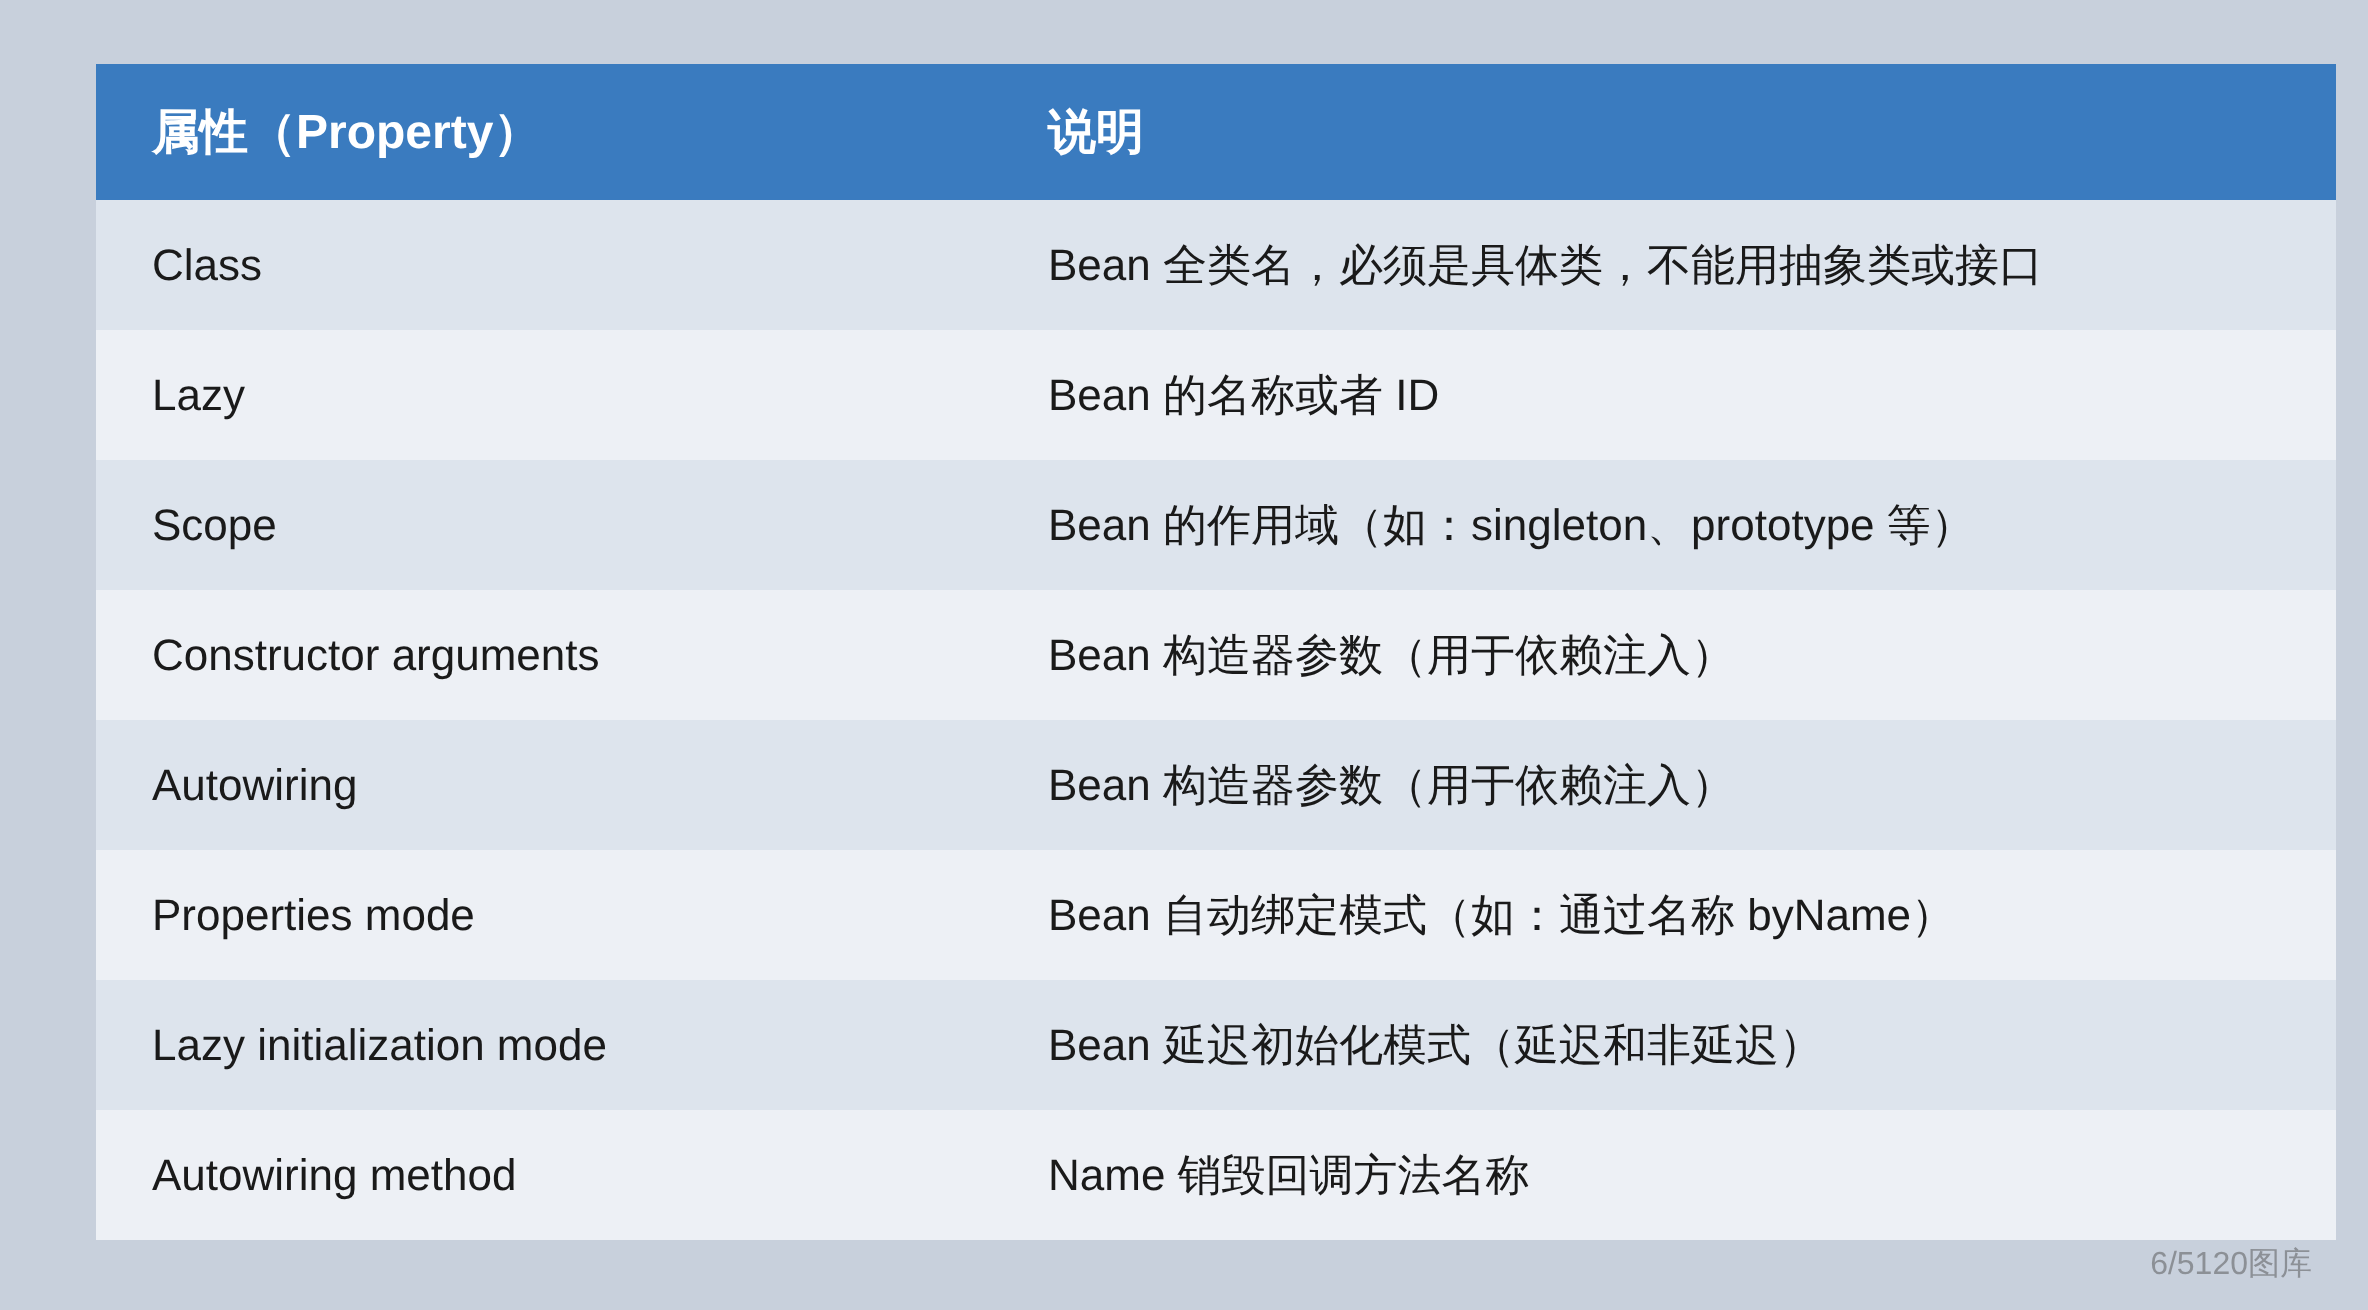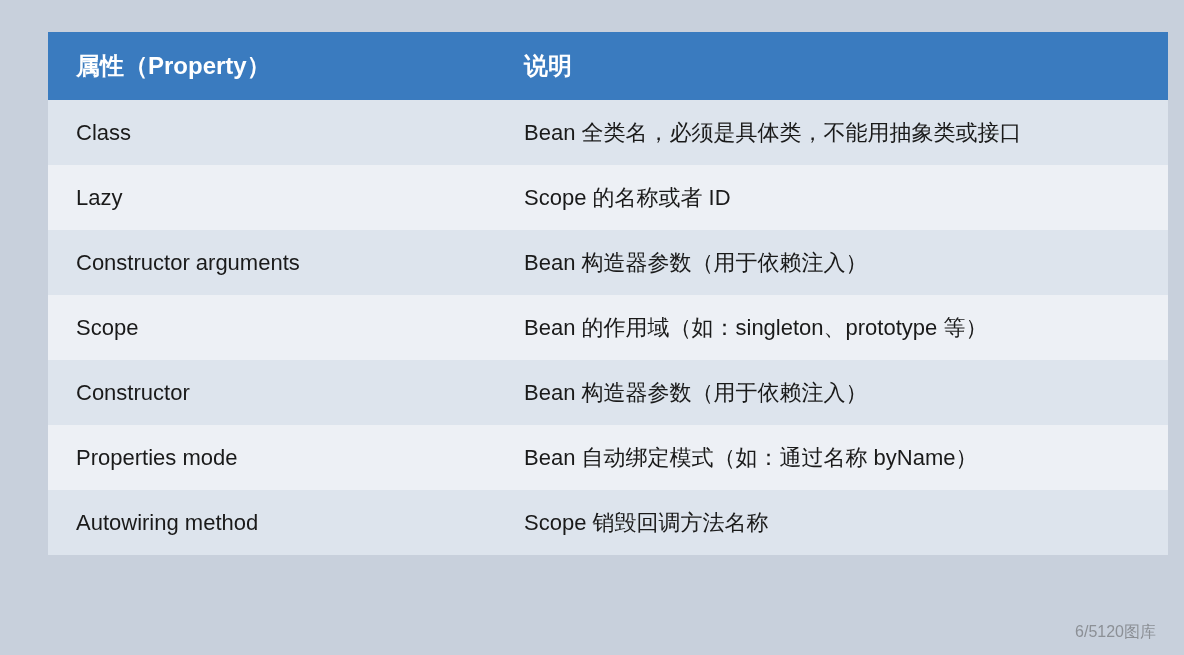--- a/index.html
+++ b/index.html
@@ -93,38 +93,42 @@
         <th>说明</th>
       </tr>
     </thead>
     <tbody id="table-body">
     <tr>
           <td>Class</td>
           <td>Bean 全类名，必须是具体类，不能用抽象类或接口</td>
         </tr>
         <tr>
           <td>Lazy</td>
-          <td>Scope 的名称或者 ID</td>
+          <td>Bean 的名称或者 ID</td>
+        </tr>
+        <tr>
+          <td>Scope</td>
+          <td>Bean 的作用域（如：singleton、prototype 等）</td>
         </tr>
         <tr>
           <td>Constructor arguments</td>
           <td>Bean 构造器参数（用于依赖注入）</td>
         </tr>
         <tr>
-          <td>Scope</td>
-          <td>Bean 的作用域（如：singleton、prototype 等）</td>
-        </tr>
-        <tr>
-          <td>Constructor</td>
+          <td>Autowiring</td>
           <td>Bean 构造器参数（用于依赖注入）</td>
         </tr>
         <tr>
           <td>Properties mode</td>
           <td>Bean 自动绑定模式（如：通过名称 byName）</td>
         </tr>
         <tr>
+          <td>Lazy initialization mode</td>
+          <td>Bean 延迟初始化模式（延迟和非延迟）</td>
+        </tr>
+        <tr>
           <td>Autowiring method</td>
-          <td>Scope 销毁回调方法名称</td>
+          <td>Name 销毁回调方法名称</td>
         </tr>
       </tbody>
   </table>
   <div class="watermark">6/5120图库</div>
 </div>
 
 </body></html>

